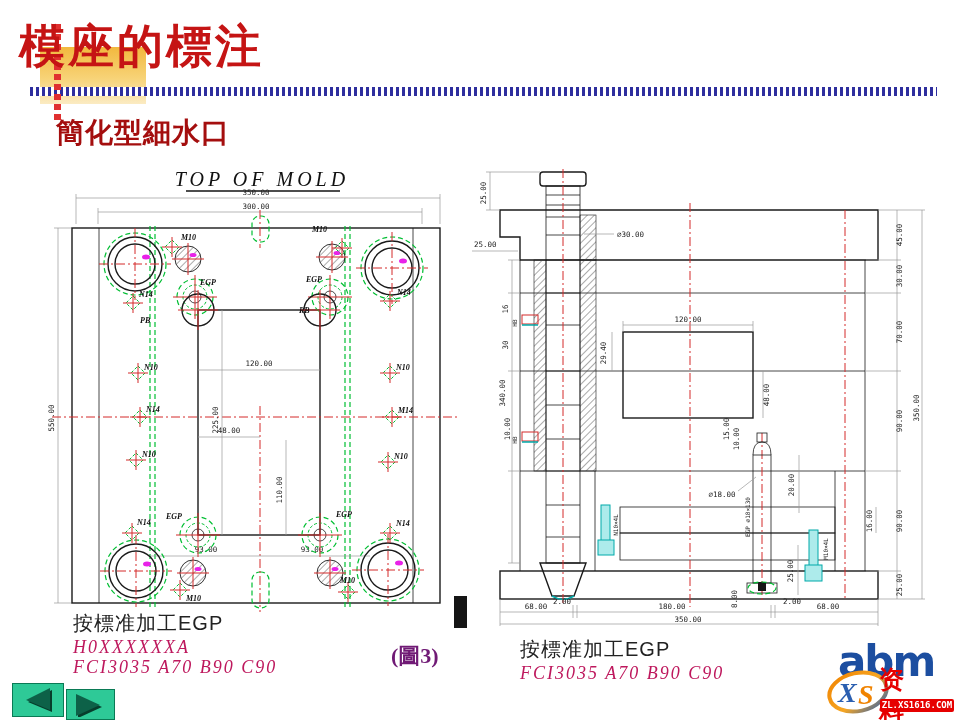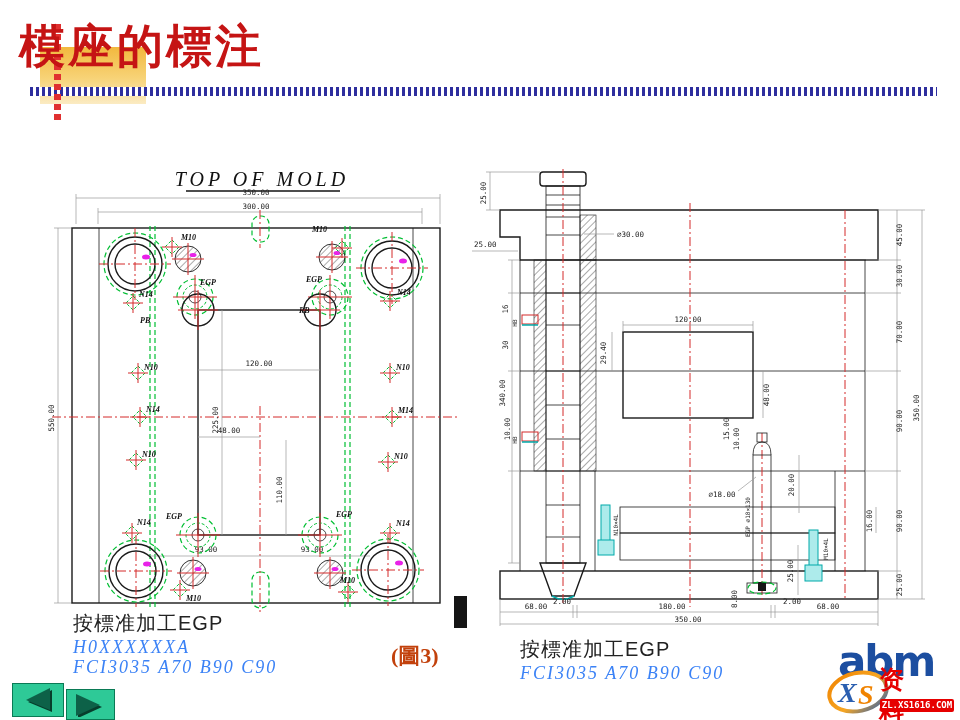--- a/index.html
+++ b/index.html
@@ -30,23 +30,23 @@
   svg .cyn{fill:#ADEBEB;stroke:#00AAAA;stroke-width:1;}
   svg .dimt{font:7.5px "DejaVu Sans Mono",monospace;fill:#222;}
   svg .dimts{font:6px "DejaVu Sans Mono",monospace;fill:#222;}
   svg .lbl{font:italic 600 8px "Liberation Serif",serif;fill:#111;}
   svg .tom{font:italic 20px "Liberation Serif",serif;letter-spacing:4px;fill:#111;}
   
   .notes{position:absolute;z-index:5;}
   .notes-left{left:73px;top:610px;}
   .notes-right{left:520px;top:636px;}
   .note-cjk{font-family:"Liberation Sans",sans-serif;font-size:20px;color:#222;letter-spacing:1px;}
-  .note-code{font-family:"Liberation Serif",serif;font-style:italic;font-size:18px;color:#3b82f6;letter-spacing:2px;line-height:20px;}
+  .note-code{font-family:"Liberation Serif",serif;font-style:italic;font-size:18px;color:#be185d;letter-spacing:2px;line-height:20px;}
   .fig-cap{position:absolute;left:391px;top:641px;z-index:6;
-           font-family:"Liberation Serif",serif;font-weight:bold;font-size:22px;color:#c2410c;}
+           font-family:"Liberation Serif",serif;font-weight:bold;font-size:22px;color:#701a75;}
   .stamp{position:absolute;left:454px;top:596px;width:13px;height:32px;background:#151515;z-index:4;}
   
   .nav-btn{position:absolute;background:#2EC997;border:1px solid #0A7A55;z-index:7;
            display:flex;align-items:center;justify-content:center;cursor:pointer;}
   .nav-back{left:12px;top:683px;width:50px;height:32px;}
   .nav-fwd{left:66px;top:689px;width:47px;height:29px;}
   
   .wm{position:absolute;z-index:6;}
   .wm-brand{position:absolute;left:838px;top:641px;font-family:"DejaVu Sans",sans-serif;
             font-weight:bold;font-size:42px;color:#1C4EA0;letter-spacing:-2px;line-height:42px;text-align:right;}
@@ -59,20 +59,21 @@
 </style>
 </head>
 <body>
 
 <div class="slide">
 
   <div class="deco-gold"></div>
   <div class="deco-stripes"></div>
   <div class="deco-dots"></div>
   <h1 class="title">模座的標注</h1>
+  <h2 class="subtitle">簡化型細水口</h2>
 
   <svg class="ld" viewBox="0 0 430 510">
     <defs>
       <pattern id="hat" width="5" height="5" patternUnits="userSpaceOnUse" patternTransform="rotate(45)">
         <line x1="0" y1="0" x2="0" y2="5" stroke="#555" stroke-width="1"></line>
       </pattern>
       <g id="hole">
         <path d="M0 -7 L7 0 L0 7 L-7 0 Z" class="grn2"></path>
         <line x1="-10" y1="0" x2="10" y2="0" class="redc"></line>
         <line x1="0" y1="-10" x2="0" y2="10" class="redc"></line>

